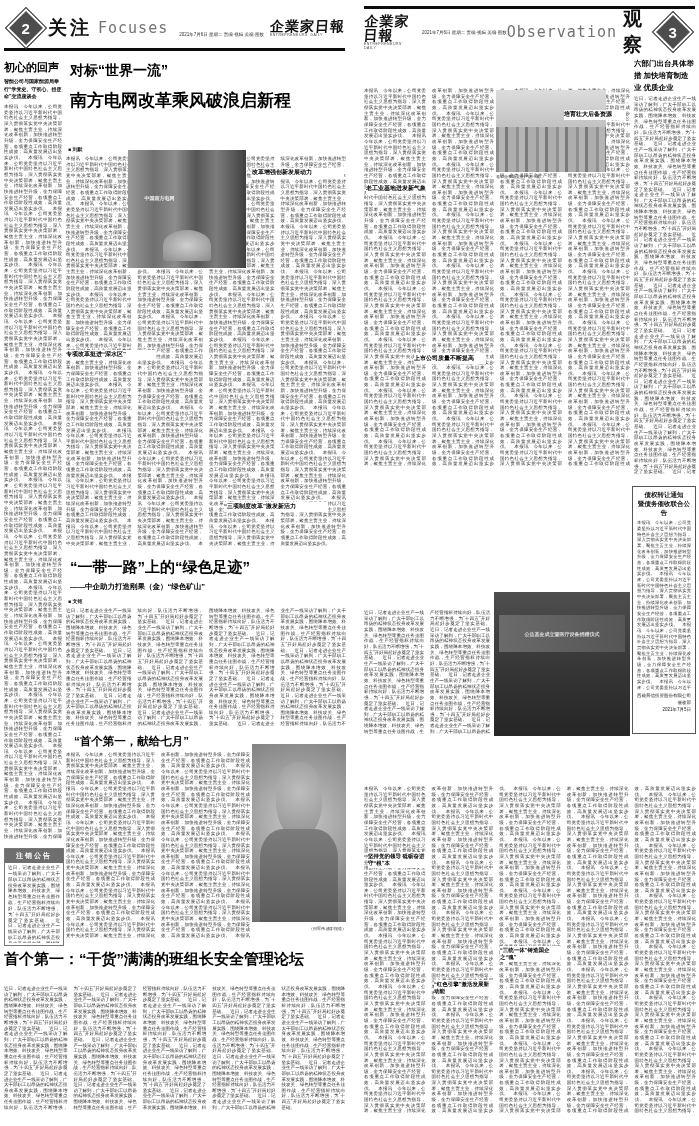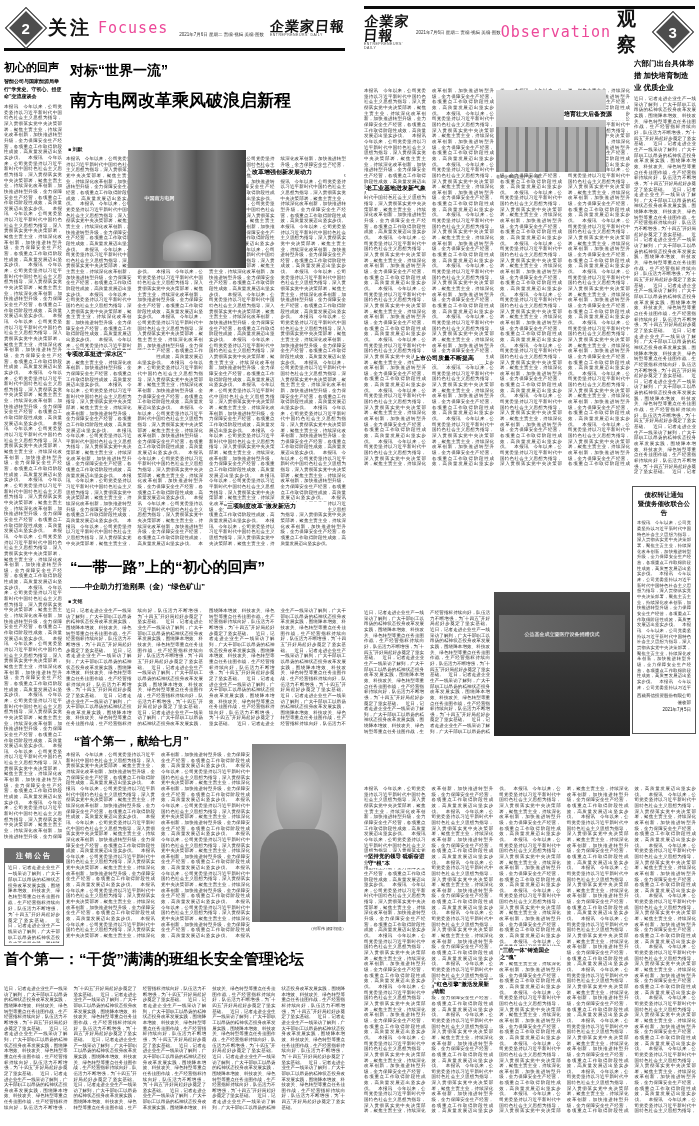--- a/index.html
+++ b/index.html
@@ -11,21 +11,21 @@
 
   
   .hdr{position:absolute;display:flex;align-items:center;}
   .hdr-left{left:4px;top:8px;width:341px;height:40px;border-bottom:3px solid #0c0c0c;}
   .hdr-right{left:14px;top:6px;width:331px;height:42px;border-top:3px solid #0c0c0c;padding-top:2px;}
   .badge{width:24px;height:24px;background:#4d4d4d;transform:rotate(45deg);
          display:flex;align-items:center;justify-content:center;border:2px solid #fff;
          outline:1px solid #333;flex:0 0 auto;margin:0 8px;}
   .badge span{transform:rotate(-45deg);color:#fff;font-weight:bold;font-size:15px;}
   .sec-cn{font-size:19px;font-weight:bold;letter-spacing:3px;margin-right:6px;}
-  .sec-en{font-size:15px;font-family:"DejaVu Sans Mono",monospace;letter-spacing:1px;color:#ec4899;}
+  .sec-en{font-size:15px;font-family:"DejaVu Sans Mono",monospace;letter-spacing:1px;color:#737373;}
   .dateline{font-size:4.5px;color:#333;white-space:nowrap;}
   .masthead{display:flex;flex-direction:column;align-items:flex-start;line-height:1;}
   .masthead .cn{font-size:14px;font-weight:bold;transform:skewX(-4deg);letter-spacing:1px;}
   .masthead .en{font-size:3.5px;letter-spacing:.5px;color:#444;margin-top:1px;}
   .hdr-left .right-group{margin-left:auto;display:flex;align-items:flex-end;gap:6px;}
   .hdr-right .right-group{margin-left:auto;display:flex;align-items:center;}
 
   
   .greek{font-size:4.5px;line-height:1.26;text-align:justify;color:#2b2b2b;
          overflow:hidden;position:absolute;column-gap:6px;word-break:break-all;}
@@ -103,21 +103,21 @@
     <div class="byline" style="left:68px;top:146px;">■ 刘默</div>
     <div class="greek" style="left:66px;top:156px;width:280px;height:398px;columns:4;">本报讯　今年以来，公司党委坚持以习近平新时代中国特色社会主义思想为指导，深入贯彻落实党中央决策部署，聚焦主责主业，持续深化改革创新，加快推进转型升级，全力保障安全生产经营，各项重点工作取得阶段性成效，高质量发展迈出坚实步伐。　本报讯　今年以来，公司党委坚持以习近平新时代中国特色社会主义思想为指导，深入贯彻落实党中央决策部署，聚焦主责主业，持续深化改革创新，加快推进转型升级，全力保障安全生产经营，各项重点工作取得阶段性成效，高质量发展迈出坚实步伐。　本报讯　今年以来，公司党委坚持以习近平新时代中国特色社会主义思想为指导，深入贯彻落实党中央决策部署，聚焦主责主业，持续深化改革创新，加快推进转型升级，全力保障安全生产经营，各项重点工作取得阶段性成效，高质量发展迈出坚实步伐。　本报讯　今年以来，公司党委坚持以习近平新时代中国特色社会主义思想为指导，深入贯彻落实党中央决策部署，聚焦主责主业，持续深化改革创新，加快推进转型升级，全力保障安全生产经营，各项重点工作取得阶段性成效，高质量发展迈出坚实步伐。　本报讯　今年以来，公司党委坚持以习近平新时代中国特色社会主义思想为指导，深入贯彻落实党中央决策部署，聚焦主责主业，持续深化改革创新，加快推进转型升级，全力保障安全生产经营，各项重点工作取得阶段性成效，高质量发展迈出坚实步伐。　本报讯　今年以来，公司党委坚持以习近平新时代中国特色社会主义思想为指导，深入贯彻落实党中央决策部署，聚焦主责主业，持续深化改革创新，加快推进转型升级，全力保障安全生产经营，各项重点工作取得阶段性成效，高质量发展迈出坚实步伐。　本报讯　今年以来，公司党委坚持以习近平新时代中国特色社会主义思想为指导，深入贯彻落实党中央决策部署，聚焦主责主业，持续深化改革创新，加快推进转型升级，全力保障安全生产经营，各项重点工作取得阶段性成效，高质量发展迈出坚实步伐。　本报讯　今年以来，公司党委坚持以习近平新时代中国特色社会主义思想为指导，深入贯彻落实党中央决策部署，聚焦主责主业，持续深化改革创新，加快推进转型升级，全力保障安全生产经营，各项重点工作取得阶段性成效，高质量发展迈出坚实步伐。　本报讯　今年以来，公司党委坚持以习近平新时代中国特色社会主义思想为指导，深入贯彻落实党中央决策部署，聚焦主责主业，持续深化改革创新，加快推进转型升级，全力保障安全生产经营，各项重点工作取得阶段性成效，高质量发展迈出坚实步伐。　本报讯　今年以来，公司党委坚持以习近平新时代中国特色社会主义思想为指导，深入贯彻落实党中央决策部署，聚焦主责主业，持续深化改革创新，加快推进转型升级，全力保障安全生产经营，各项重点工作取得阶段性成效，高质量发展迈出坚实步伐。　本报讯　今年以来，公司党委坚持以习近平新时代中国特色社会主义思想为指导，深入贯彻落实党中央决策部署，聚焦主责主业，持续深化改革创新，加快推进转型升级，全力保障安全生产经营，各项重点工作取得阶段性成效，高质量发展迈出坚实步伐。　本报讯　今年以来，公司党委坚持以习近平新时代中国特色社会主义思想为指导，深入贯彻落实党中央决策部署，聚焦主责主业，持续深化改革创新，加快推进转型升级，全力保障安全生产经营，各项重点工作取得阶段性成效，高质量发展迈出坚实步伐。　本报讯　今年以来，公司党委坚持以习近平新时代中国特色社会主义思想为指导，深入贯彻落实党中央决策部署，聚焦主责主业，持续深化改革创新，加快推进转型升级，全力保障安全生产经营，各项重点工作取得阶段性成效，高质量发展迈出坚实步伐。　本报讯　今年以来，公司党委坚持以习近平新时代中国特色社会主义思想为指导，深入贯彻落实党中央决策部署，聚焦主责主业，持续深化改革创新，加快推进转型升级，全力保障安全生产经营，各项重点工作取得阶段性成效，高质量发展迈出坚实步伐。　本报讯　今年以来，公司党委坚持以习近平新时代中国特色社会主义思想为指导，深入贯彻落实党中央决策部署，聚焦主责主业，持续深化改革创新，加快推进转型升级，全力保障安全生产经营，各项重点工作取得阶段性成效，高质量发展迈出坚实步伐。　本报讯　今年以来，公司党委坚持以习近平新时代中国特色社会主义思想为指导，深入贯彻落实党中央决策部署，聚焦主责主业，持续深化改革创新，加快推进转型升级，全力保障安全生产经营，各项重点工作取得阶段性成效，高质量发展迈出坚实步伐。　本报讯　今年以来，公司党委坚持以习近平新时代中国特色社会主义思想为指导，深入贯彻落实党中央决策部署，聚焦主责主业，持续深化改革创新，加快推进转型升级，全力保障安全生产经营，各项重点工作取得阶段性成效，高质量发展迈出坚实步伐。　本报讯　今年以来，公司党委坚持以习近平新时代中国特色社会主义思想为指导，深入贯彻落实党中央决策部署，聚焦主责主业，持续深化改革创新，加快推进转型升级，全力保障安全生产经营，各项重点工作取得阶段性成效，高质量发展迈出坚实步伐。　本报讯　今年以来，公司党委坚持以习近平新时代中国特色社会主义思想为指导，深入贯彻落实党中央决策部署，聚焦主责主业，持续深化改革创新，加快推进转型升级，全力保障安全生产经营，各项重点工作取得阶段性成效，高质量发展迈出坚实步伐。　本报讯　今年以来，公司党委坚持以习近平新时代中国特色社会主义思想为指导，深入贯彻落实党中央决策部署，聚焦主责主业，持续深化改革创新，加快推进转型升级，全力保障安全生产经营，各项重点工作取得阶段性成效，高质量发展迈出坚实步伐。　本报讯　今年以来，公司党委坚持以习近平新时代中国特色社会主义思想为指导，深入贯彻落实党中央决策部署，聚焦主责主业，持续深化改革创新，加快推进转型升级，全力保障安全生产经营，各项重点工作取得阶段性成效，高质量发展迈出坚实步伐。　本报讯　今年以来，公司党委坚持以习近平新时代中国特色社会主义思想为指导，深入贯彻落实党中央决策部署，聚焦主责主业，持续深化改革创新，加快推进转型升级，全力保障安全生产经营，各项重点工作取得阶段性成效，高质量发展迈出坚实步伐。　本报讯　今年以来，公司党委坚持以习近平新时代中国特色社会主义思想为指导，深入贯彻落实党中央决策部署，聚焦主责主业，持续深化改革创新，加快推进转型升级，全力保障安全生产经营，各项重点工作取得阶段性成效，高质量发展迈出坚实步伐。　本报讯　今年以来，公司党委坚持以习近平新时代中国特色社会主义思想为指导，深入贯彻落实党中央决策部署，聚焦主责主业，持续深化改革创新，加快推进转型升级，全力保障安全生产经营，各项重点工作取得阶段性成效，高质量发展迈出坚实步伐。　本报讯　今年以来，公司党委坚持以习近平新时代中国特色社会主义思想为指导，深入贯彻落实党中央决策部署，聚焦主责主业，持续深化改革创新，加快推进转型升级，全力保障安全生产经营，各项重点工作取得阶段性成效，高质量发展迈出坚实步伐。　本报讯　今年以来，公司党委坚持以习近平新时代中国特色社会主义思想为指导，深入贯彻落实党中央决策部署，聚焦主责主业，持续深化改革创新，加快推进转型升级，全力保障安全生产经营，各项重点工作取得阶段性成效，高质量发展迈出坚实步伐。　本报讯　今年以来，公司党委坚持以习近平新时代中国特色社会主义思想为指导，深入贯彻落实党中央决策部署，聚焦主责主业，持续深化改革创新，加快推进转型升级，全力保障安全生产经营，各项重点工作取得阶段性成效，高质量发展迈出坚实步伐。　本报讯　今年以来，公司党委坚持以习近平新时代中国特色社会主义思想为指导，深入贯彻落实党中央决策部署，聚焦主责主业，持续深化改革创新，加快推进转型升级，全力保障安全生产经营，各项重点工作取得阶段性成效，高质量发展迈出坚实步伐。　本报讯　今年以来，公司党委坚持以习近平新时代中国特色社会主义思想为指导，深入贯彻落实党中央决策部署，聚焦主责主业，持续深化改革创新，加快推进转型升级，全力保障安全生产经营，各项重点工作取得阶段性成效，高质量发展迈出坚实步伐。　本报讯　今年以来，公司党委坚持以习近平新时代中国特色社会主义思想为指导，深入贯彻落实党中央决策部署，聚焦主责主业，持续深化改革创新，加快推进转型升级，全力保障安全生产经营，各项重点工作取得阶段性成效，高质量发展迈出坚实步伐。　本报讯　今年以来，公司党委坚持以习近平新时代中国特色社会主义思想为指导，深入贯彻落实党中央决策部署，聚焦主责主业，持续深化改革创新，加快推进转型升级，全力保障安全生产经营，各项重点工作取得阶段性成效，高质量发展迈出坚实步伐。　本报讯　今年以来，公司党委坚持以习近平新时代中国特色社会主义思想为指导，深入贯彻落实党中央决策部署，聚焦主责主业，持续深化改革创新，加快推进转型升级，全力保障安全生产经营，各项重点工作取得阶段性成效，高质量发展迈出坚实步伐。　本报讯　今年以来，公司党委坚持以习近平新时代中国特色社会主义思想为指导，深入贯彻落实党中央决策部署，聚焦主责主业，持续深化改革创新，加快推进转型升级，全力保障安全生产经营，各项重点工作取得阶段性成效，高质量发展迈出坚实步伐。　本报讯　今年以来，公司党委坚持以习近平新时代中国特色社会主义思想为指导，深入贯彻落实党中央决策部署，聚焦主责主业，持续深化改革创新，加快推进转型升级，全力保障安全生产经营，各项重点工作取得阶段性成效，高质量发展迈出坚实步伐。　</div>
     <div class="photo photo-lobby" style="left:128px;top:150px;width:118px;height:118px;">
       <span class="label">中国南方电网</span>
       <span class="desk"></span>
     </div>
     <div class="subhead" style="left:252px;top:168px;width:92px;">改革增强创新发展动力</div>
     <div class="subhead" style="left:66px;top:350px;width:90px;">专项改革挺进“深水区”</div>
     <div class="subhead" style="left:224px;top:502px;width:104px;">“三项制度改革”激发新活力</div>
 
-    <div class="hl" style="left:70px;top:558px;width:278px;font-size:15px;">“一带一路”上的“初心的回声”</div>
+    <div class="hl" style="left:70px;top:558px;width:278px;font-size:15px;">“一带一路”上的“绿色足迹”</div>
     <div class="hl" style="left:70px;top:582px;width:278px;font-size:7.5px;">——中企助力打造刚果（金）“绿色矿山”</div>
     <div class="byline" style="left:68px;top:598px;">■ 文铭</div>
     <div class="greek" style="left:66px;top:608px;width:280px;height:120px;columns:4;">近日，记者走进企业生产一线采访了解到，广大干部职工以昂扬的精神状态投身改革发展实践，围绕降本增效、科技攻关、绿色转型等重点任务挂图作战，生产经营指标持续向好，队伍活力不断增强，为“十四五”开好局起好步奠定了坚实基础。　近日，记者走进企业生产一线采访了解到，广大干部职工以昂扬的精神状态投身改革发展实践，围绕降本增效、科技攻关、绿色转型等重点任务挂图作战，生产经营指标持续向好，队伍活力不断增强，为“十四五”开好局起好步奠定了坚实基础。　近日，记者走进企业生产一线采访了解到，广大干部职工以昂扬的精神状态投身改革发展实践，围绕降本增效、科技攻关、绿色转型等重点任务挂图作战，生产经营指标持续向好，队伍活力不断增强，为“十四五”开好局起好步奠定了坚实基础。　近日，记者走进企业生产一线采访了解到，广大干部职工以昂扬的精神状态投身改革发展实践，围绕降本增效、科技攻关、绿色转型等重点任务挂图作战，生产经营指标持续向好，队伍活力不断增强，为“十四五”开好局起好步奠定了坚实基础。　近日，记者走进企业生产一线采访了解到，广大干部职工以昂扬的精神状态投身改革发展实践，围绕降本增效、科技攻关、绿色转型等重点任务挂图作战，生产经营指标持续向好，队伍活力不断增强，为“十四五”开好局起好步奠定了坚实基础。　近日，记者走进企业生产一线采访了解到，广大干部职工以昂扬的精神状态投身改革发展实践，围绕降本增效、科技攻关、绿色转型等重点任务挂图作战，生产经营指标持续向好，队伍活力不断增强，为“十四五”开好局起好步奠定了坚实基础。　近日，记者走进企业生产一线采访了解到，广大干部职工以昂扬的精神状态投身改革发展实践，围绕降本增效、科技攻关、绿色转型等重点任务挂图作战，生产经营指标持续向好，队伍活力不断增强，为“十四五”开好局起好步奠定了坚实基础。　近日，记者走进企业生产一线采访了解到，广大干部职工以昂扬的精神状态投身改革发展实践，围绕降本增效、科技攻关、绿色转型等重点任务挂图作战，生产经营指标持续向好，队伍活力不断增强，为“十四五”开好局起好步奠定了坚实基础。　近日，记者走进企业生产一线采访了解到，广大干部职工以昂扬的精神状态投身改革发展实践，围绕降本增效、科技攻关、绿色转型等重点任务挂图作战，生产经营指标持续向好，队伍活力不断增强，为“十四五”开好局起好步奠定了坚实基础。　近日，记者走进企业生产一线采访了解到，广大干部职工以昂扬的精神状态投身改革发展实践，围绕降本增效、科技攻关、绿色转型等重点任务挂图作战，生产经营指标持续向好，队伍活力不断增强，为“十四五”开好局起好步奠定了坚实基础。　近日，记者走进企业生产一线采访了解到，广大干部职工以昂扬的精神状态投身改革发展实践，围绕降本增效、科技攻关、绿色转型等重点任务挂图作战，生产经营指标持续向好，队伍活力不断增强，为“十四五”开好局起好步奠定了坚实基础。　</div>
 
     <div class="hl" style="left:74px;top:734px;width:200px;font-size:11.5px;">“首个第一，献给七月”</div>
     <div class="greek" style="left:66px;top:752px;width:184px;height:190px;columns:2;">本报讯　今年以来，公司党委坚持以习近平新时代中国特色社会主义思想为指导，深入贯彻落实党中央决策部署，聚焦主责主业，持续深化改革创新，加快推进转型升级，全力保障安全生产经营，各项重点工作取得阶段性成效，高质量发展迈出坚实步伐。　本报讯　今年以来，公司党委坚持以习近平新时代中国特色社会主义思想为指导，深入贯彻落实党中央决策部署，聚焦主责主业，持续深化改革创新，加快推进转型升级，全力保障安全生产经营，各项重点工作取得阶段性成效，高质量发展迈出坚实步伐。　本报讯　今年以来，公司党委坚持以习近平新时代中国特色社会主义思想为指导，深入贯彻落实党中央决策部署，聚焦主责主业，持续深化改革创新，加快推进转型升级，全力保障安全生产经营，各项重点工作取得阶段性成效，高质量发展迈出坚实步伐。　本报讯　今年以来，公司党委坚持以习近平新时代中国特色社会主义思想为指导，深入贯彻落实党中央决策部署，聚焦主责主业，持续深化改革创新，加快推进转型升级，全力保障安全生产经营，各项重点工作取得阶段性成效，高质量发展迈出坚实步伐。　本报讯　今年以来，公司党委坚持以习近平新时代中国特色社会主义思想为指导，深入贯彻落实党中央决策部署，聚焦主责主业，持续深化改革创新，加快推进转型升级，全力保障安全生产经营，各项重点工作取得阶段性成效，高质量发展迈出坚实步伐。　本报讯　今年以来，公司党委坚持以习近平新时代中国特色社会主义思想为指导，深入贯彻落实党中央决策部署，聚焦主责主业，持续深化改革创新，加快推进转型升级，全力保障安全生产经营，各项重点工作取得阶段性成效，高质量发展迈出坚实步伐。　本报讯　今年以来，公司党委坚持以习近平新时代中国特色社会主义思想为指导，深入贯彻落实党中央决策部署，聚焦主责主业，持续深化改革创新，加快推进转型升级，全力保障安全生产经营，各项重点工作取得阶段性成效，高质量发展迈出坚实步伐。　本报讯　今年以来，公司党委坚持以习近平新时代中国特色社会主义思想为指导，深入贯彻落实党中央决策部署，聚焦主责主业，持续深化改革创新，加快推进转型升级，全力保障安全生产经营，各项重点工作取得阶段性成效，高质量发展迈出坚实步伐。　本报讯　今年以来，公司党委坚持以习近平新时代中国特色社会主义思想为指导，深入贯彻落实党中央决策部署，聚焦主责主业，持续深化改革创新，加快推进转型升级，全力保障安全生产经营，各项重点工作取得阶段性成效，高质量发展迈出坚实步伐。　本报讯　今年以来，公司党委坚持以习近平新时代中国特色社会主义思想为指导，深入贯彻落实党中央决策部署，聚焦主责主业，持续深化改革创新，加快推进转型升级，全力保障安全生产经营，各项重点工作取得阶段性成效，高质量发展迈出坚实步伐。　本报讯　今年以来，公司党委坚持以习近平新时代中国特色社会主义思想为指导，深入贯彻落实党中央决策部署，聚焦主责主业，持续深化改革创新，加快推进转型升级，全力保障安全生产经营，各项重点工作取得阶段性成效，高质量发展迈出坚实步伐。　本报讯　今年以来，公司党委坚持以习近平新时代中国特色社会主义思想为指导，深入贯彻落实党中央决策部署，聚焦主责主业，持续深化改革创新，加快推进转型升级，全力保障安全生产经营，各项重点工作取得阶段性成效，高质量发展迈出坚实步伐。　</div>
     <div class="photo photo-portrait" style="left:252px;top:744px;width:94px;height:178px;">
       <span class="head"></span>
       <span class="body"></span>
     </div>
@@ -130,21 +130,21 @@
   <div class="page" id="page-right">
 
     <div class="hdr hdr-right">
       <div class="masthead" style="margin-right:6px;">
         <span class="cn">企業家日報</span>
         <span class="en">ENTREPRENEURS' DAILY</span>
       </div>
       <div class="dateline">2021年7月6日 星期二 责编·视辑 美编·图数</div>
       <div class="right-group">
         <div class="sec-en" style="margin-right:6px;">Observation</div>
-        <div class="sec-cn" style="margin-right:12px;">观察</div>
+        <div class="sec-cn" style="margin-right:6px;">观察</div>
         <div class="badge">
             <span>3</span>
           </div>
       </div>
     </div>
 
     <div class="greek" style="left:14px;top:88px;width:266px;height:382px;columns:4;">本报讯　今年以来，公司党委坚持以习近平新时代中国特色社会主义思想为指导，深入贯彻落实党中央决策部署，聚焦主责主业，持续深化改革创新，加快推进转型升级，全力保障安全生产经营，各项重点工作取得阶段性成效，高质量发展迈出坚实步伐。　本报讯　今年以来，公司党委坚持以习近平新时代中国特色社会主义思想为指导，深入贯彻落实党中央决策部署，聚焦主责主业，持续深化改革创新，加快推进转型升级，全力保障安全生产经营，各项重点工作取得阶段性成效，高质量发展迈出坚实步伐。　本报讯　今年以来，公司党委坚持以习近平新时代中国特色社会主义思想为指导，深入贯彻落实党中央决策部署，聚焦主责主业，持续深化改革创新，加快推进转型升级，全力保障安全生产经营，各项重点工作取得阶段性成效，高质量发展迈出坚实步伐。　本报讯　今年以来，公司党委坚持以习近平新时代中国特色社会主义思想为指导，深入贯彻落实党中央决策部署，聚焦主责主业，持续深化改革创新，加快推进转型升级，全力保障安全生产经营，各项重点工作取得阶段性成效，高质量发展迈出坚实步伐。　本报讯　今年以来，公司党委坚持以习近平新时代中国特色社会主义思想为指导，深入贯彻落实党中央决策部署，聚焦主责主业，持续深化改革创新，加快推进转型升级，全力保障安全生产经营，各项重点工作取得阶段性成效，高质量发展迈出坚实步伐。　本报讯　今年以来，公司党委坚持以习近平新时代中国特色社会主义思想为指导，深入贯彻落实党中央决策部署，聚焦主责主业，持续深化改革创新，加快推进转型升级，全力保障安全生产经营，各项重点工作取得阶段性成效，高质量发展迈出坚实步伐。　本报讯　今年以来，公司党委坚持以习近平新时代中国特色社会主义思想为指导，深入贯彻落实党中央决策部署，聚焦主责主业，持续深化改革创新，加快推进转型升级，全力保障安全生产经营，各项重点工作取得阶段性成效，高质量发展迈出坚实步伐。　本报讯　今年以来，公司党委坚持以习近平新时代中国特色社会主义思想为指导，深入贯彻落实党中央决策部署，聚焦主责主业，持续深化改革创新，加快推进转型升级，全力保障安全生产经营，各项重点工作取得阶段性成效，高质量发展迈出坚实步伐。　本报讯　今年以来，公司党委坚持以习近平新时代中国特色社会主义思想为指导，深入贯彻落实党中央决策部署，聚焦主责主业，持续深化改革创新，加快推进转型升级，全力保障安全生产经营，各项重点工作取得阶段性成效，高质量发展迈出坚实步伐。　本报讯　今年以来，公司党委坚持以习近平新时代中国特色社会主义思想为指导，深入贯彻落实党中央决策部署，聚焦主责主业，持续深化改革创新，加快推进转型升级，全力保障安全生产经营，各项重点工作取得阶段性成效，高质量发展迈出坚实步伐。　本报讯　今年以来，公司党委坚持以习近平新时代中国特色社会主义思想为指导，深入贯彻落实党中央决策部署，聚焦主责主业，持续深化改革创新，加快推进转型升级，全力保障安全生产经营，各项重点工作取得阶段性成效，高质量发展迈出坚实步伐。　本报讯　今年以来，公司党委坚持以习近平新时代中国特色社会主义思想为指导，深入贯彻落实党中央决策部署，聚焦主责主业，持续深化改革创新，加快推进转型升级，全力保障安全生产经营，各项重点工作取得阶段性成效，高质量发展迈出坚实步伐。　本报讯　今年以来，公司党委坚持以习近平新时代中国特色社会主义思想为指导，深入贯彻落实党中央决策部署，聚焦主责主业，持续深化改革创新，加快推进转型升级，全力保障安全生产经营，各项重点工作取得阶段性成效，高质量发展迈出坚实步伐。　本报讯　今年以来，公司党委坚持以习近平新时代中国特色社会主义思想为指导，深入贯彻落实党中央决策部署，聚焦主责主业，持续深化改革创新，加快推进转型升级，全力保障安全生产经营，各项重点工作取得阶段性成效，高质量发展迈出坚实步伐。　本报讯　今年以来，公司党委坚持以习近平新时代中国特色社会主义思想为指导，深入贯彻落实党中央决策部署，聚焦主责主业，持续深化改革创新，加快推进转型升级，全力保障安全生产经营，各项重点工作取得阶段性成效，高质量发展迈出坚实步伐。　本报讯　今年以来，公司党委坚持以习近平新时代中国特色社会主义思想为指导，深入贯彻落实党中央决策部署，聚焦主责主业，持续深化改革创新，加快推进转型升级，全力保障安全生产经营，各项重点工作取得阶段性成效，高质量发展迈出坚实步伐。　本报讯　今年以来，公司党委坚持以习近平新时代中国特色社会主义思想为指导，深入贯彻落实党中央决策部署，聚焦主责主业，持续深化改革创新，加快推进转型升级，全力保障安全生产经营，各项重点工作取得阶段性成效，高质量发展迈出坚实步伐。　本报讯　今年以来，公司党委坚持以习近平新时代中国特色社会主义思想为指导，深入贯彻落实党中央决策部署，聚焦主责主业，持续深化改革创新，加快推进转型升级，全力保障安全生产经营，各项重点工作取得阶段性成效，高质量发展迈出坚实步伐。　本报讯　今年以来，公司党委坚持以习近平新时代中国特色社会主义思想为指导，深入贯彻落实党中央决策部署，聚焦主责主业，持续深化改革创新，加快推进转型升级，全力保障安全生产经营，各项重点工作取得阶段性成效，高质量发展迈出坚实步伐。　本报讯　今年以来，公司党委坚持以习近平新时代中国特色社会主义思想为指导，深入贯彻落实党中央决策部署，聚焦主责主业，持续深化改革创新，加快推进转型升级，全力保障安全生产经营，各项重点工作取得阶段性成效，高质量发展迈出坚实步伐。　本报讯　今年以来，公司党委坚持以习近平新时代中国特色社会主义思想为指导，深入贯彻落实党中央决策部署，聚焦主责主业，持续深化改革创新，加快推进转型升级，全力保障安全生产经营，各项重点工作取得阶段性成效，高质量发展迈出坚实步伐。　本报讯　今年以来，公司党委坚持以习近平新时代中国特色社会主义思想为指导，深入贯彻落实党中央决策部署，聚焦主责主业，持续深化改革创新，加快推进转型升级，全力保障安全生产经营，各项重点工作取得阶段性成效，高质量发展迈出坚实步伐。　本报讯　今年以来，公司党委坚持以习近平新时代中国特色社会主义思想为指导，深入贯彻落实党中央决策部署，聚焦主责主业，持续深化改革创新，加快推进转型升级，全力保障安全生产经营，各项重点工作取得阶段性成效，高质量发展迈出坚实步伐。　本报讯　今年以来，公司党委坚持以习近平新时代中国特色社会主义思想为指导，深入贯彻落实党中央决策部署，聚焦主责主业，持续深化改革创新，加快推进转型升级，全力保障安全生产经营，各项重点工作取得阶段性成效，高质量发展迈出坚实步伐。　本报讯　今年以来，公司党委坚持以习近平新时代中国特色社会主义思想为指导，深入贯彻落实党中央决策部署，聚焦主责主业，持续深化改革创新，加快推进转型升级，全力保障安全生产经营，各项重点工作取得阶段性成效，高质量发展迈出坚实步伐。　本报讯　今年以来，公司党委坚持以习近平新时代中国特色社会主义思想为指导，深入贯彻落实党中央决策部署，聚焦主责主业，持续深化改革创新，加快推进转型升级，全力保障安全生产经营，各项重点工作取得阶段性成效，高质量发展迈出坚实步伐。　本报讯　今年以来，公司党委坚持以习近平新时代中国特色社会主义思想为指导，深入贯彻落实党中央决策部署，聚焦主责主业，持续深化改革创新，加快推进转型升级，全力保障安全生产经营，各项重点工作取得阶段性成效，高质量发展迈出坚实步伐。　本报讯　今年以来，公司党委坚持以习近平新时代中国特色社会主义思想为指导，深入贯彻落实党中央决策部署，聚焦主责主业，持续深化改革创新，加快推进转型升级，全力保障安全生产经营，各项重点工作取得阶段性成效，高质量发展迈出坚实步伐。　本报讯　今年以来，公司党委坚持以习近平新时代中国特色社会主义思想为指导，深入贯彻落实党中央决策部署，聚焦主责主业，持续深化改革创新，加快推进转型升级，全力保障安全生产经营，各项重点工作取得阶段性成效，高质量发展迈出坚实步伐。　本报讯　今年以来，公司党委坚持以习近平新时代中国特色社会主义思想为指导，深入贯彻落实党中央决策部署，聚焦主责主业，持续深化改革创新，加快推进转型升级，全力保障安全生产经营，各项重点工作取得阶段性成效，高质量发展迈出坚实步伐。　本报讯　今年以来，公司党委坚持以习近平新时代中国特色社会主义思想为指导，深入贯彻落实党中央决策部署，聚焦主责主业，持续深化改革创新，加快推进转型升级，全力保障安全生产经营，各项重点工作取得阶段性成效，高质量发展迈出坚实步伐。　本报讯　今年以来，公司党委坚持以习近平新时代中国特色社会主义思想为指导，深入贯彻落实党中央决策部署，聚焦主责主业，持续深化改革创新，加快推进转型升级，全力保障安全生产经营，各项重点工作取得阶段性成效，高质量发展迈出坚实步伐。　</div>
     <div class="photo photo-industrial" style="left:146px;top:90px;width:110px;height:82px;">
       <span class="stacks"></span>
     </div>

